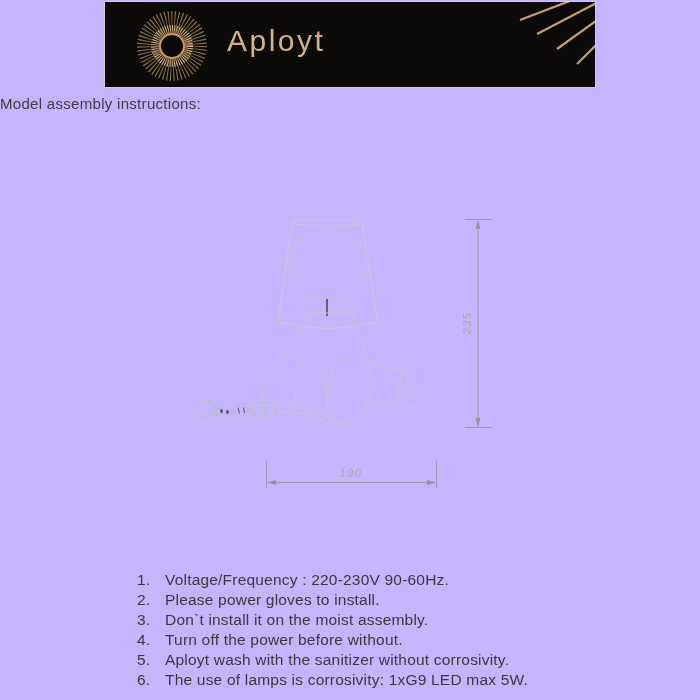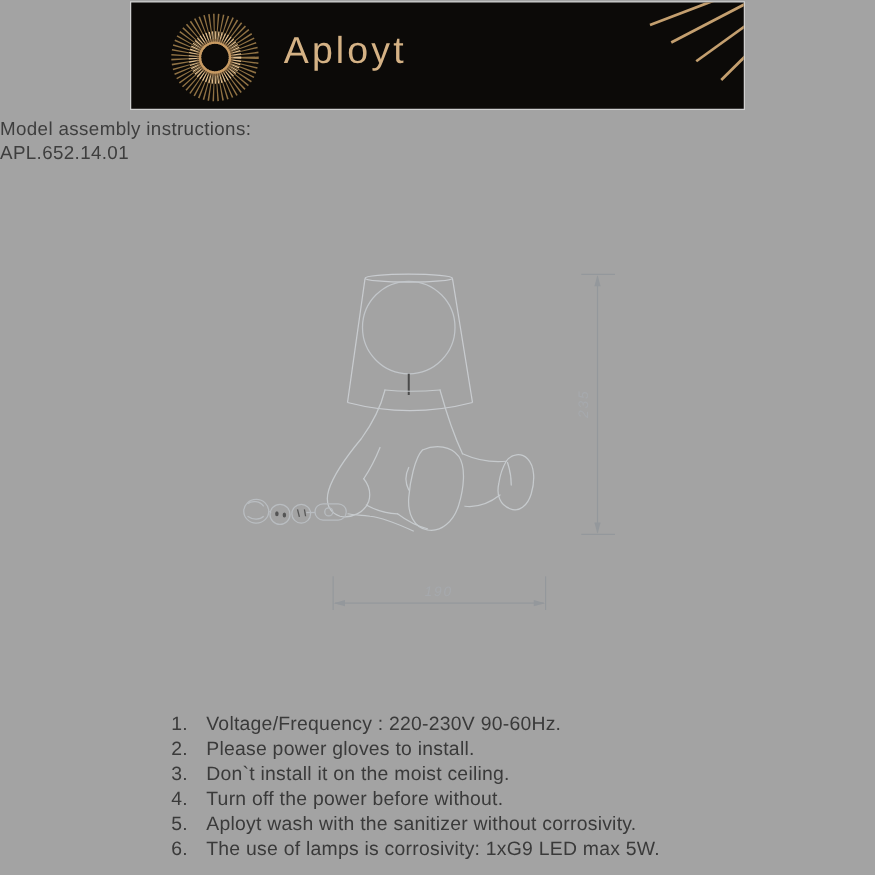--- a/index.html
+++ b/index.html
@@ -1,17 +1,17 @@
 <!DOCTYPE html>
 <html><head>
 <meta charset="utf-8">
 <style>
   html,body{margin:0;padding:0;background:#ffffff;}
   .sheet{
-    position:relative;width:700px;height:700px;background:#a3a3a3;overflow:hidden;
+    position:relative;width:700px;height:700px;background:#c4b5fd;overflow:hidden;
     font-family:"Liberation Sans",sans-serif;
   }
   
   .banner{
     position:absolute;left:105px;top:2px;width:490px;height:85px;
     background:#0c0a08;box-shadow:0 0 0 1px #cfcfcf;
   }
   .banner svg{position:absolute;left:0;top:0;}
   .brand{
     position:absolute;left:122px;top:22px;
@@ -66,21 +66,20 @@
         <line x1="590" y1="-45" x2="566" y2="128"></line>
         <line x1="592" y1="-45" x2="574" y2="138"></line>
         <line x1="594" y1="-45" x2="580" y2="150"></line>
       </g>
     </svg>
     <div class="brand">Aployt</div>
   </header>
 
   <div class="title-block">
     <div>Model assembly instructions:</div>
-    <div>APL.652.14.01</div>
   </div>
 
   <svg class="diagram" width="400" height="310" viewBox="150 190 400 310">
 
     <g fill="none" stroke="#c9ccd0" stroke-width="1">
       <ellipse cx="327" cy="222.5" rx="35" ry="3.2"></ellipse>
       <path d="M 292,223 L 278,322"></path>
       <path d="M 362,223 L 378,322"></path>
       <path d="M 278,322 Q 328,335 378,322"></path>
     </g>
@@ -148,21 +147,21 @@
     <div class="row">
       <span class="num">1.</span>
       <span class="txt">Voltage/Frequency : 220-230V 90-60Hz.</span>
     </div>
     <div class="row">
       <span class="num">2.</span>
       <span class="txt">Please power gloves to install.</span>
     </div>
     <div class="row">
       <span class="num">3.</span>
-      <span class="txt">Don`t install it on the moist ceiling.</span>
+      <span class="txt">Don`t install it on the moist assembly.</span>
     </div>
     <div class="row">
       <span class="num">4.</span>
       <span class="txt">Turn off the power before without.</span>
     </div>
     <div class="row">
       <span class="num">5.</span>
       <span class="txt">Aployt wash with the sanitizer without corrosivity.</span>
     </div>
     <div class="row">

